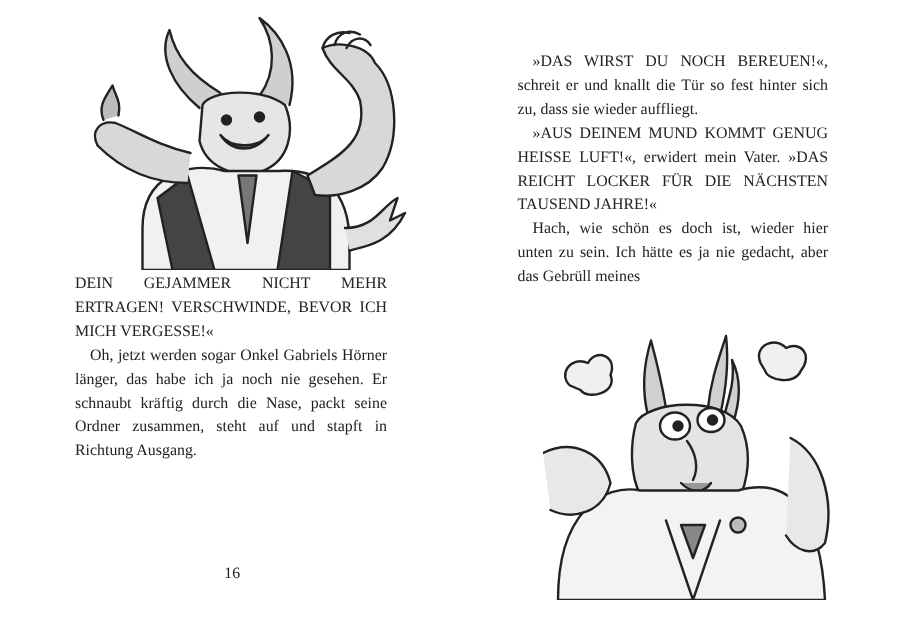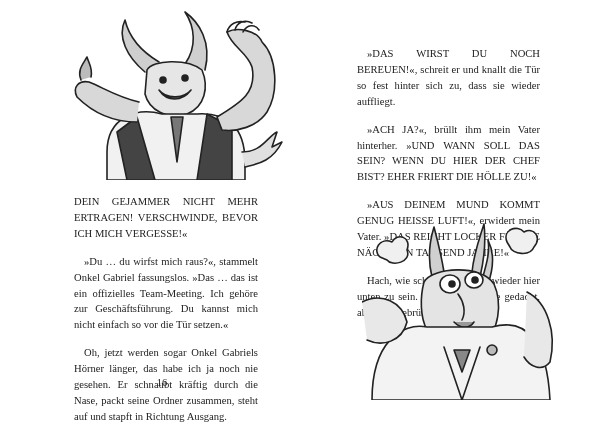--- a/index.html
+++ b/index.html
@@ -1,26 +1,26 @@
 <!DOCTYPE html>
 <html><head>
 <meta charset="utf-8">
 <style>
   html, body { margin: 0; padding: 0; background: #ffffff; }
   body { width: 600px; height: 426px; position: relative; overflow: hidden;
          font-family: "Liberation Serif", "DejaVu Serif", serif; color: #222; }
   .page { position: absolute; top: 0; height: 426px; }
-  .page-left { left: 12px; width: 300px; }
+  .page-left { left: 0; width: 300px; }
   .page-right { left: 300px; width: 300px; }
   .text-block { position: absolute; font-size: 10.6px; line-height: 15.9px; text-align: justify; }
   .left-text { left: 50px; top: 182px; width: 208px; }
   .right-text { left: 45px; top: 34px; width: 207px; }
-  .text-block p { margin: 12px; text-indent: 10px; }
+  .text-block p { margin: 0; text-indent: 10px; }
   .text-block p.noindent { text-indent: 0; }
-  .page-number { position: absolute; left: 140px; top: 377px; width: 20px; text-align: center; font-size: 10.5px; }
+  .page-number { position: absolute; left: 140px; top: 377px; width: 20px; text-align: right; font-size: 10.5px; }
   .illus { position: absolute; }
   .illus-top { left: 55px; top: 2px; width: 225px; height: 178px; }
   .illus-bottom { left: 62px; top: 222px; width: 200px; height: 178px; }
   svg { display: block; }
 </style>
 </head>
 <body>
 
 <div class="page page-left">
   <div class="illus illus-top">
@@ -46,31 +46,29 @@
         <path d="M70 120 C45 120 25 110 10 95 C5 85 12 78 22 80 C35 85 50 95 72 100" fill="#d8d8d8"></path>
         <path d="M14 78 C10 68 16 62 20 55 C22 62 26 66 24 75" fill="#bbb"></path>
 
         <path d="M175 150 C195 150 200 135 210 130 L205 145 L215 140 C205 160 190 162 178 165" fill="#e0e0e0"></path>
       </g>
     </svg>
   </div>
 
   <div class="text-block left-text">
     <p class="noindent">DEIN GEJAMMER NICHT MEHR ERTRAGEN! VERSCHWINDE, BEVOR ICH MICH VERGESSE!«</p>
-    <p>»Du … du wirfst mich raus?«, stammelt Onkel Gabriel fassungslos. »Das … das ist ein offizielles Team-Meeting. Ich gehöre zur Geschäftsführung. Du kannst mich nicht einfach so vor die Tür setzen.«</p>
     <p>Oh, jetzt werden sogar Onkel Gabriels Hörner länger, das habe ich ja noch nie gesehen. Er schnaubt kräftig durch die Nase, packt seine Ordner zusammen, steht auf und stapft in Richtung Ausgang.</p>
   </div>
 
   <div class="page-number">16</div>
 </div>
 
 <div class="page page-right">
   <div class="text-block right-text">
     <p>»DAS WIRST DU NOCH BEREUEN!«, schreit er und knallt die Tür so fest hinter sich zu, dass sie wieder auffliegt.</p>
-    <p>»ACH JA?«, brüllt ihm mein Vater hinterher. »UND WANN SOLL DAS SEIN? WENN DU HIER DER CHEF BIST? EHER FRIERT DIE HÖLLE ZU!«</p>
     <p>»AUS DEINEM MUND KOMMT GENUG HEISSE LUFT!«, erwidert mein Vater. »DAS REICHT LOCKER FÜR DIE NÄCHSTEN TAUSEND JAHRE!«</p>
     <p>Hach, wie schön es doch ist, wieder hier unten zu sein. Ich hätte es ja nie gedacht, aber das Gebrüll meines</p>
   </div>
 
   <div class="illus illus-bottom">
     <svg width="200" height="178" viewBox="0 0 200 178">
       <g fill="none" stroke="#222" stroke-width="1.6" stroke-linejoin="round" stroke-linecap="round">
 
         <path d="M18 35 C10 28 18 15 30 20 C35 10 50 15 45 28 C50 40 30 45 25 38 Z" fill="#f0f0f0"></path>
         <path d="M145 20 C140 8 155 2 162 10 C172 5 180 15 172 25 C168 35 150 32 148 25 Z" fill="#f0f0f0"></path>

